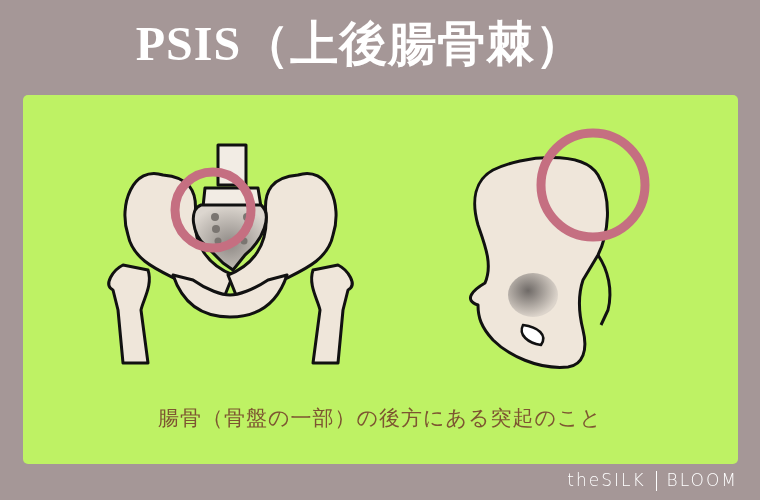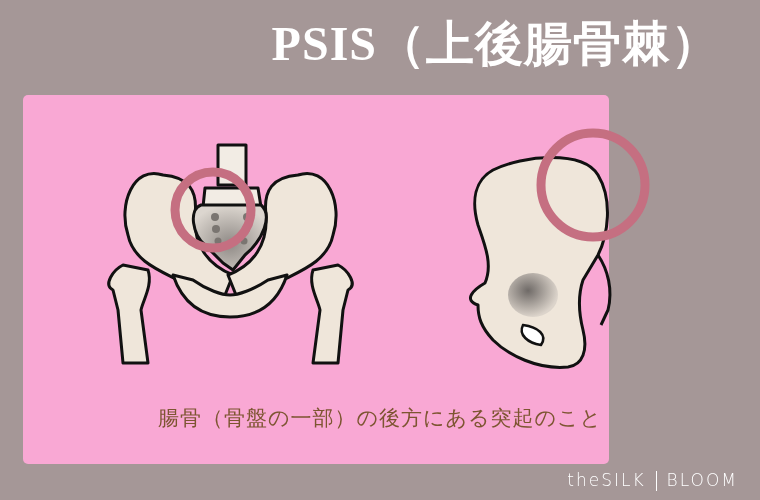--- a/index.html
+++ b/index.html
@@ -1,18 +1,18 @@
 <!DOCTYPE html>
 <html><head>
 <meta charset="utf-8">
 <style>
   html,body{margin:0;padding:0;}
   body{width:760px;height:500px;background:#a59797;position:relative;overflow:hidden;font-family:"DejaVu Serif",serif;}
-  .title{position:absolute;left:0;top:14px;width:720px;text-align:right;color:#ffffff;font-family:"Liberation Serif","DejaVu Serif",serif;font-size:48px;font-weight:bold;letter-spacing:1px;line-height:60px;}
-  .panel{position:absolute;left:23px;top:95px;width:586px;height:369px;background:#f9a8d4;border-radius:5px;}
+  .title{position:absolute;left:0;top:14px;width:720px;text-align:center;color:#ffffff;font-family:"Liberation Serif","DejaVu Serif",serif;font-size:48px;font-weight:bold;letter-spacing:1px;line-height:60px;}
+  .panel{position:absolute;left:23px;top:95px;width:715px;height:369px;background:#bef264;border-radius:5px;}
   .art{position:absolute;left:0;top:0;}
   .brand{position:absolute;right:22px;top:470px;color:#ffffff;font-family:"DejaVu Sans",sans-serif;font-size:17px;letter-spacing:2px;font-weight:300;margin-left:20px;}
   .brand .sep{display:inline-block;width:1px;height:20px;background:#fff;vertical-align:middle;margin:0 10px;}
 </style>
 </head>
 <body>
 
 <div class="title">PSIS（上後腸骨棘）</div>
 
 <div class="panel">

